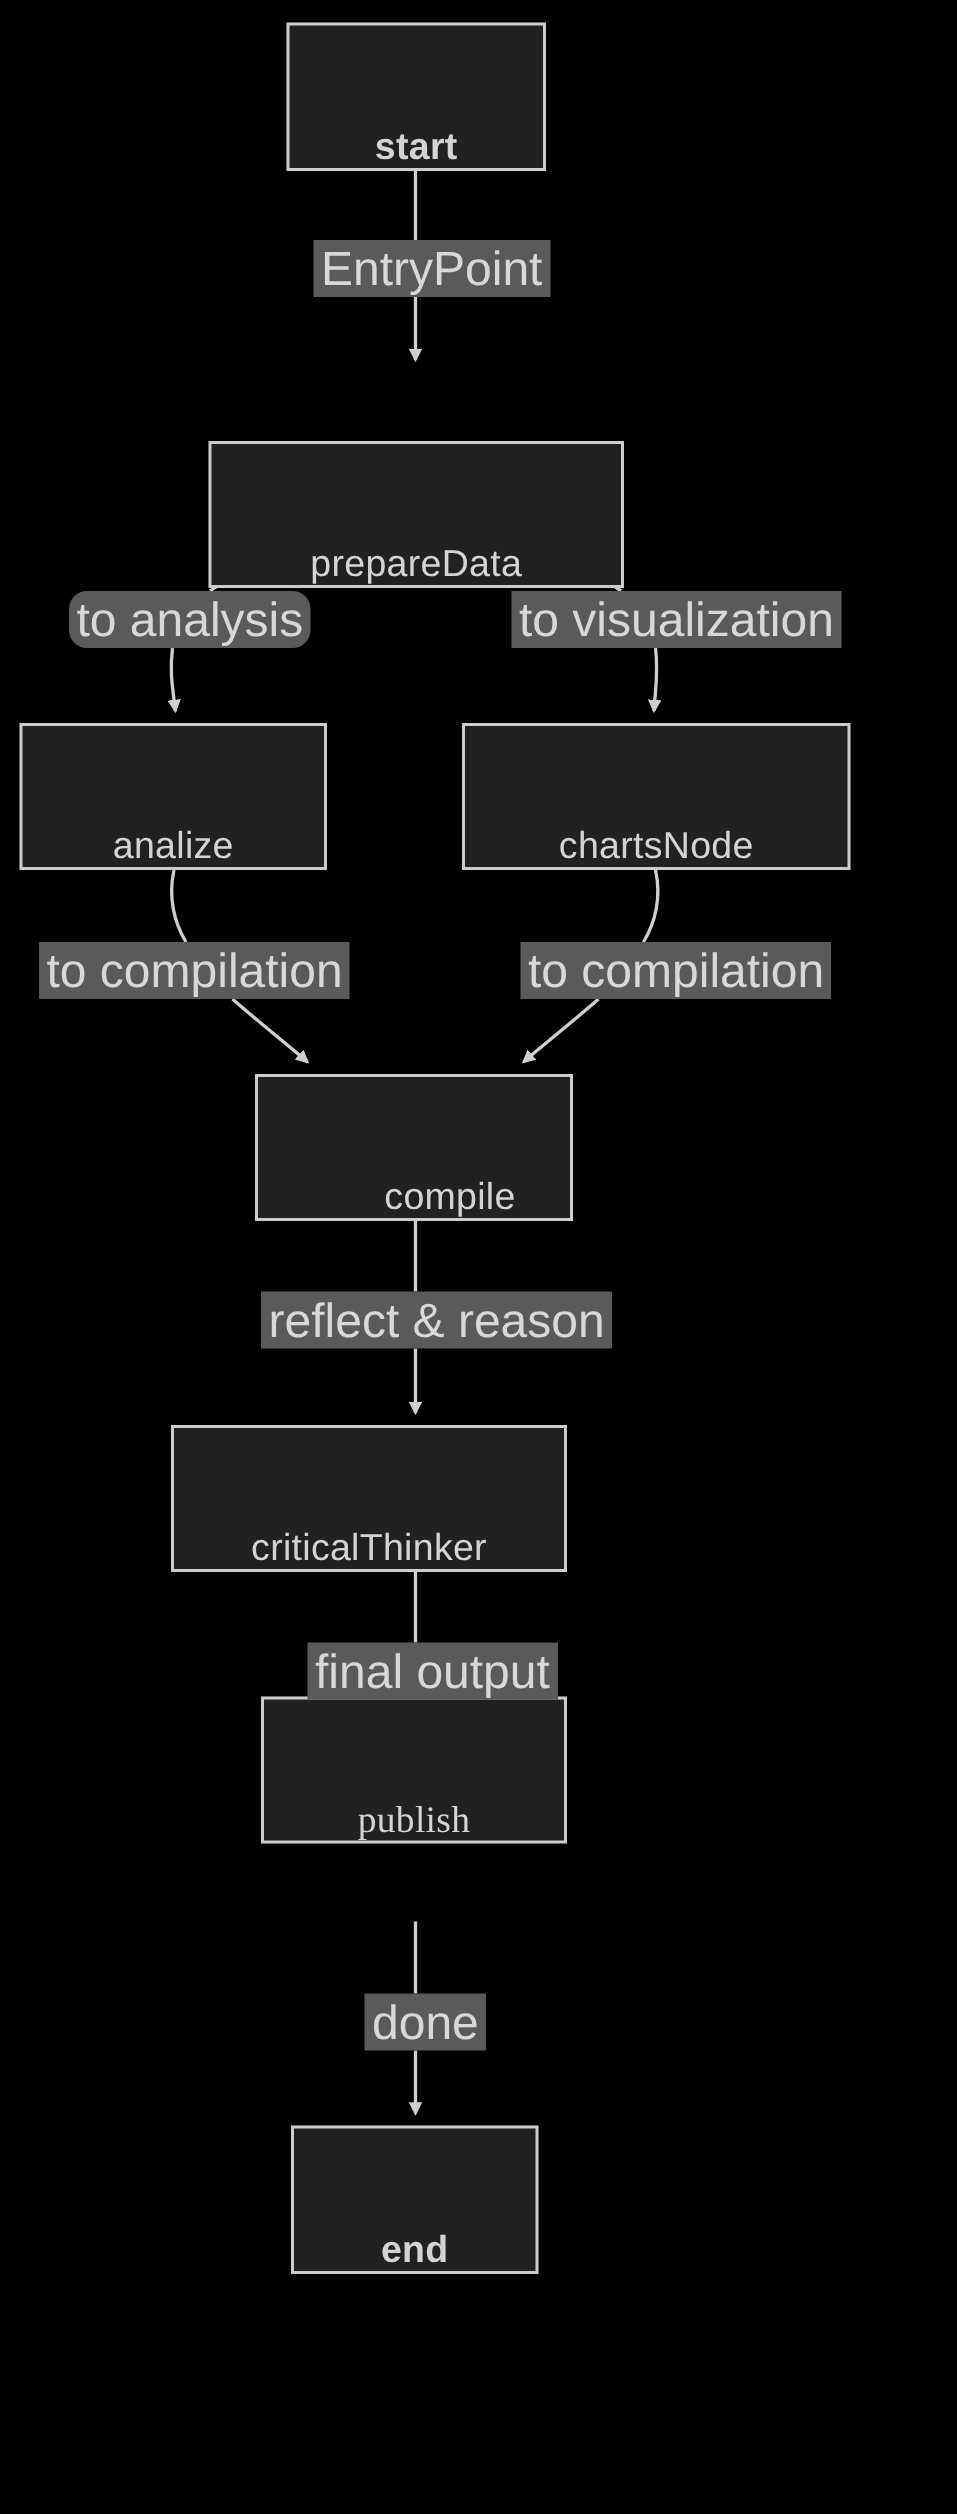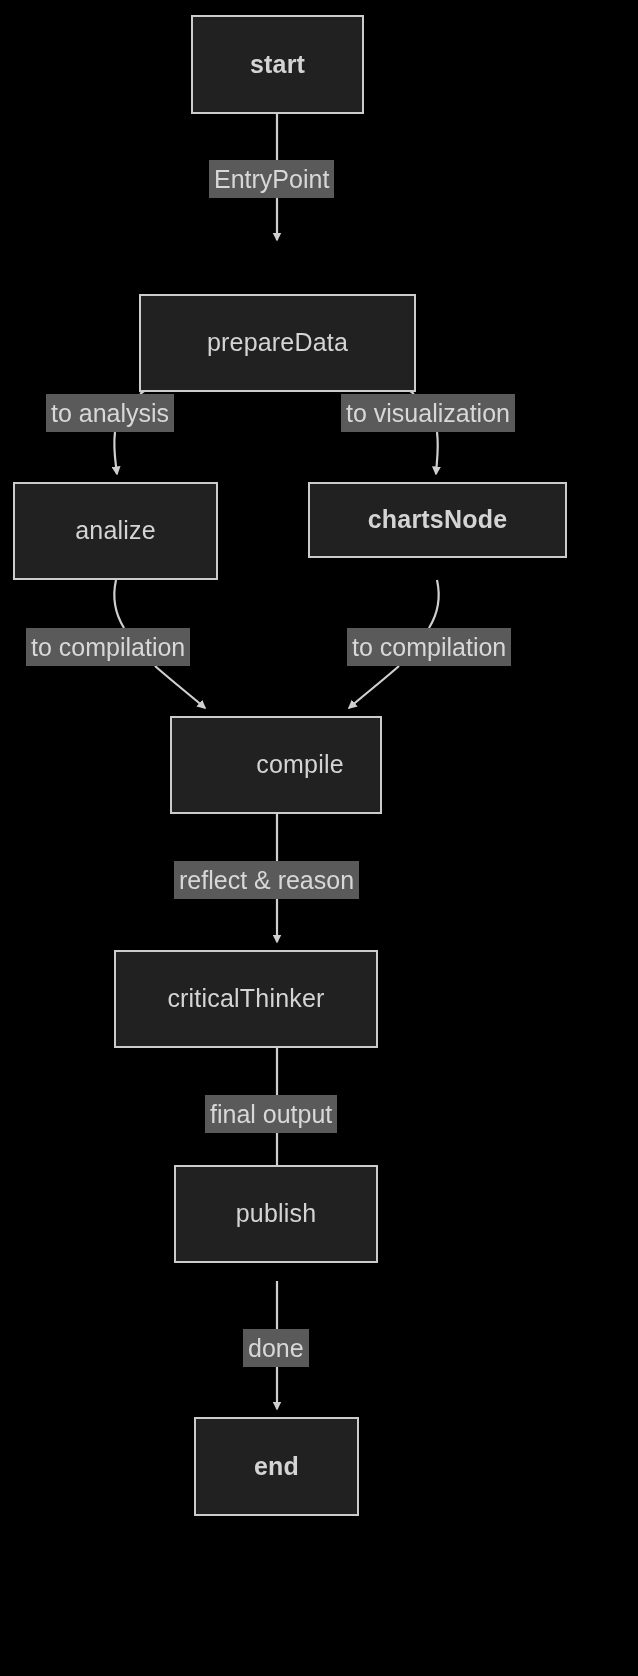--- a/index.html
+++ b/index.html
@@ -25,37 +25,37 @@
     height: 1676px;
     pointer-events: none;
   }
   .node {
     position: absolute;
     box-sizing: border-box;
     background: #212121;
     border: 2px solid #cccccc;
     color: #d4d4d4;
     display: flex;
-    align-items: center;
+    align-items: flex-end;
     justify-content: center;
     text-align: center;
     font-size: 25px;
     line-height: 1.1;
     letter-spacing: 0.2px;
   }
   .node.terminal {
     font-weight: bold;
     font-size: 25px;
   }
   .edge-label {
     position: absolute;
     box-sizing: border-box;
     background: #5a5a5a;
     color: #d8d8d8;
-    font-size: 25px;
+    font-size: 32px;
     line-height: 38px;
     height: 38px;
     padding: 0 5px;
     white-space: nowrap;
     display: flex;
     align-items: center;
     justify-content: center;
   }
 </style>
 </head>
@@ -102,45 +102,45 @@
   </div>
 
   <div class="node" style="left:139px; top:248px; width:277px; height:98px;margin-top:46px;">
     <span>prepareData</span>
   </div>
 
   <div class="node" style="left:13px; top:482px; width:205px; height:98px;">
     <span>analize</span>
   </div>
 
-  <div class="node" style="left:308px; top:482px; width:259px; height:76px;font-weight:bold;">
+  <div class="node" style="left:308px; top:482px; width:259px; height:98px;">
     <span>chartsNode</span>
   </div>
 
   <div class="node" style="left:170px; top:716px; width:212px; height:98px;padding-left:48px;">
     <span>compile</span>
   </div>
 
   <div class="node" style="left:114px; top:950px; width:264px; height:98px;">
     <span>criticalThinker</span>
   </div>
 
-  <div class="node" style="left:174px; top:1165px; width:204px; height:98px;">
+  <div class="node" style="left:174px; top:1131px; width:204px; height:98px;font-family:Liberation Serif, serif;">
     <span>publish</span>
   </div>
 
   <div class="node terminal" style="left:194px; top:1417px; width:165px; height:99px;">
     <span>end</span>
   </div>
 
   <div class="edge-label" style="left:209px; top:160px;">
     <span>EntryPoint</span>
   </div>
 
-  <div class="edge-label" style="left:46px; top:394px;">
+  <div class="edge-label" style="left:46px; top:394px;border-radius:12px;">
     <span>to analysis</span>
   </div>
 
   <div class="edge-label" style="left:341px; top:394px;">
     <span>to visualization</span>
   </div>
 
   <div class="edge-label" style="left:26px; top:628px;">
     <span>to compilation</span>
   </div>

